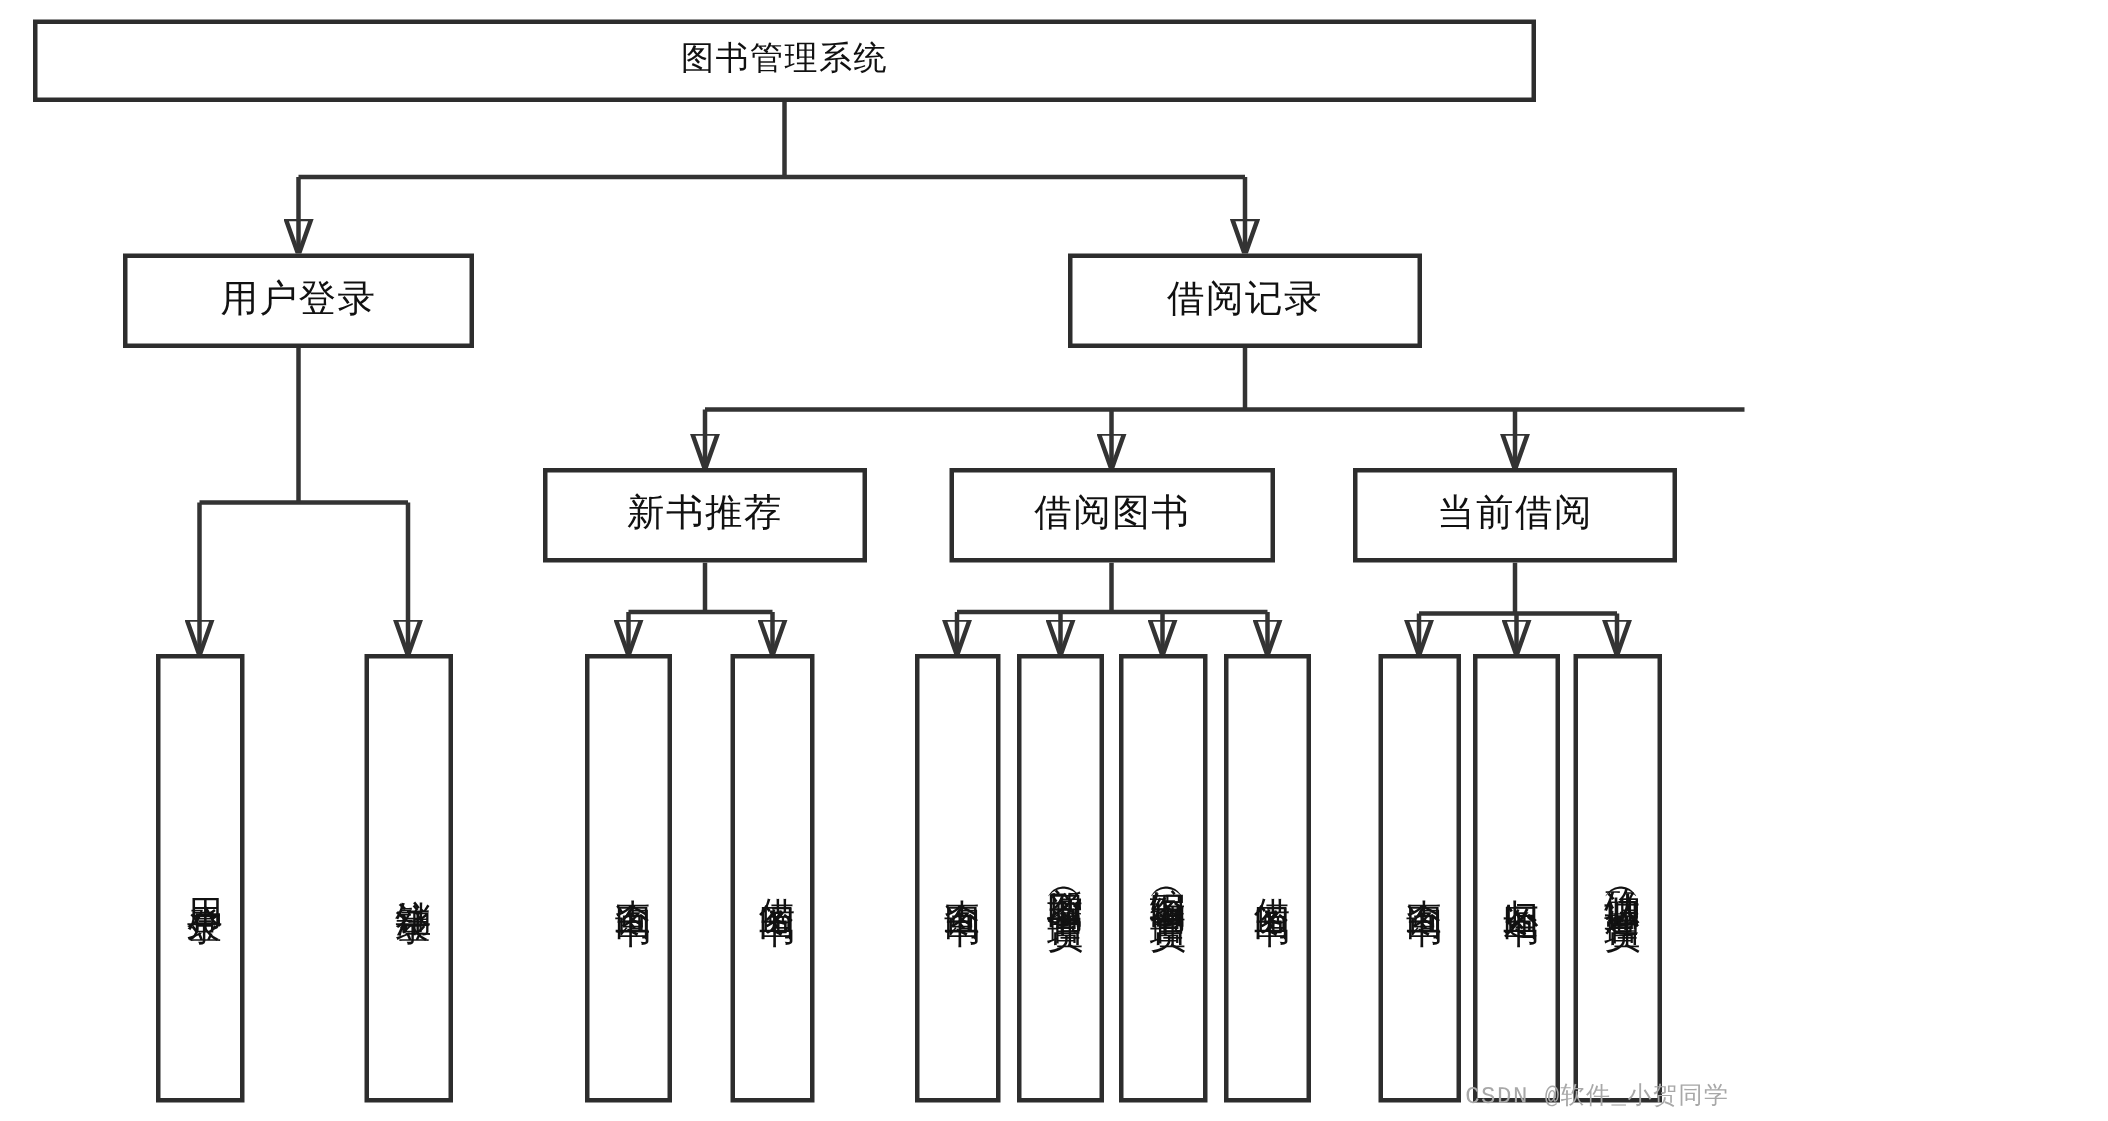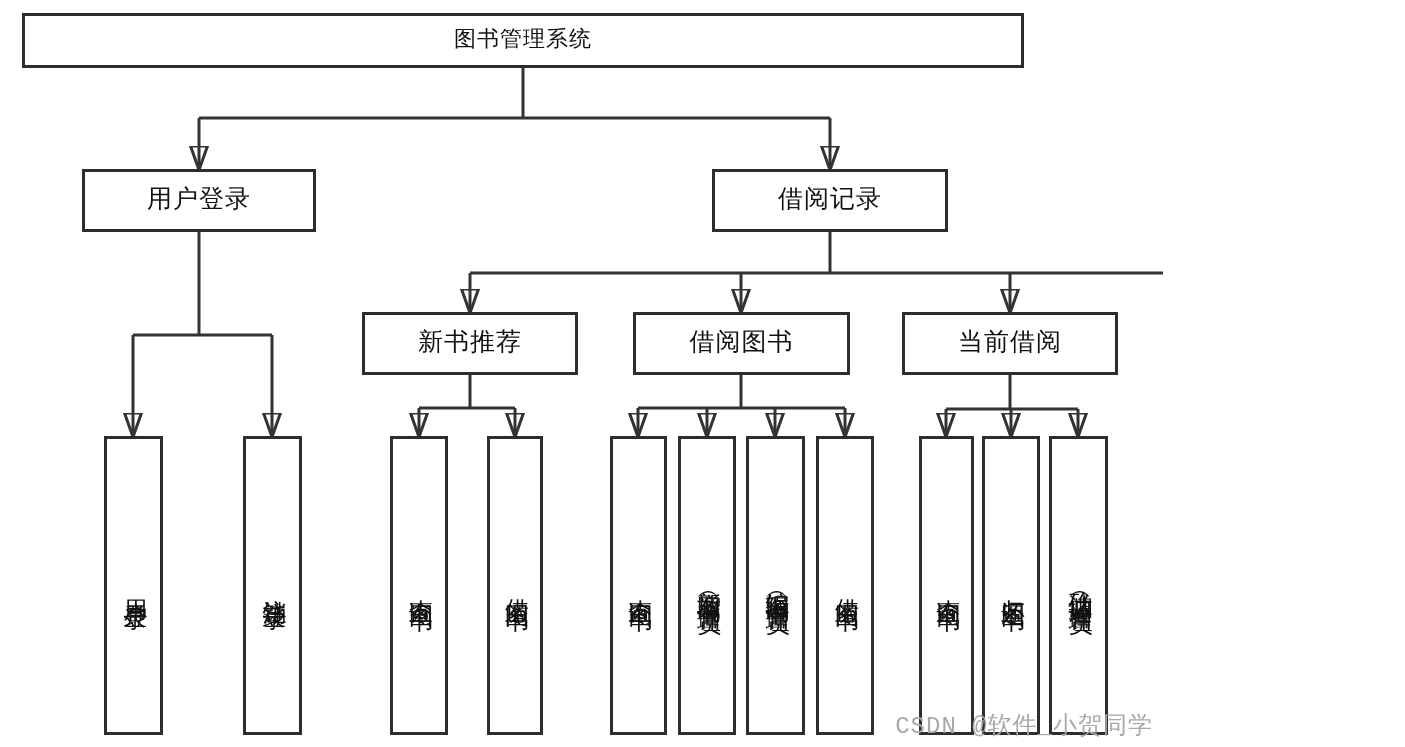--- a/index.html
+++ b/index.html
@@ -15,21 +15,21 @@
     text-align:center;
   }
   .hbox .label{font-size:25px;line-height:1;letter-spacing:1px;white-space:nowrap;}
   .lvl1 .label{font-size:22px;}
   .vbox .label{
     writing-mode:vertical-rl;text-orientation:mixed;
     font-size:24px;line-height:1;letter-spacing:3px;white-space:nowrap;
   }
   .watermark{
     position:absolute;right:10px;bottom:6px;
-    font-size:24px;color:#a8a8a8;letter-spacing:1px;white-space:nowrap;
+    font-size:16px;color:#a8a8a8;letter-spacing:1px;white-space:nowrap;
   }
 </style>
 </head>
 <body>
 
 <div class="canvas">
 
   <svg class="connectors" viewBox="0 0 1405 747" xmlns="http://www.w3.org/2000/svg" aria-hidden="true">
     <defs>
       <marker id="arrowhead" markerUnits="userSpaceOnUse" markerWidth="26" markerHeight="20" refX="24" refY="10" orient="auto">

